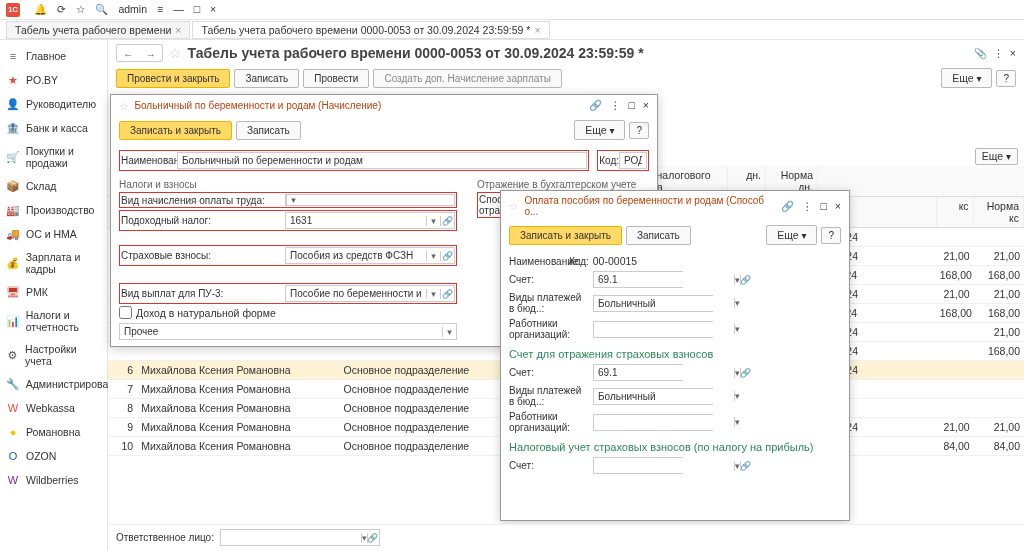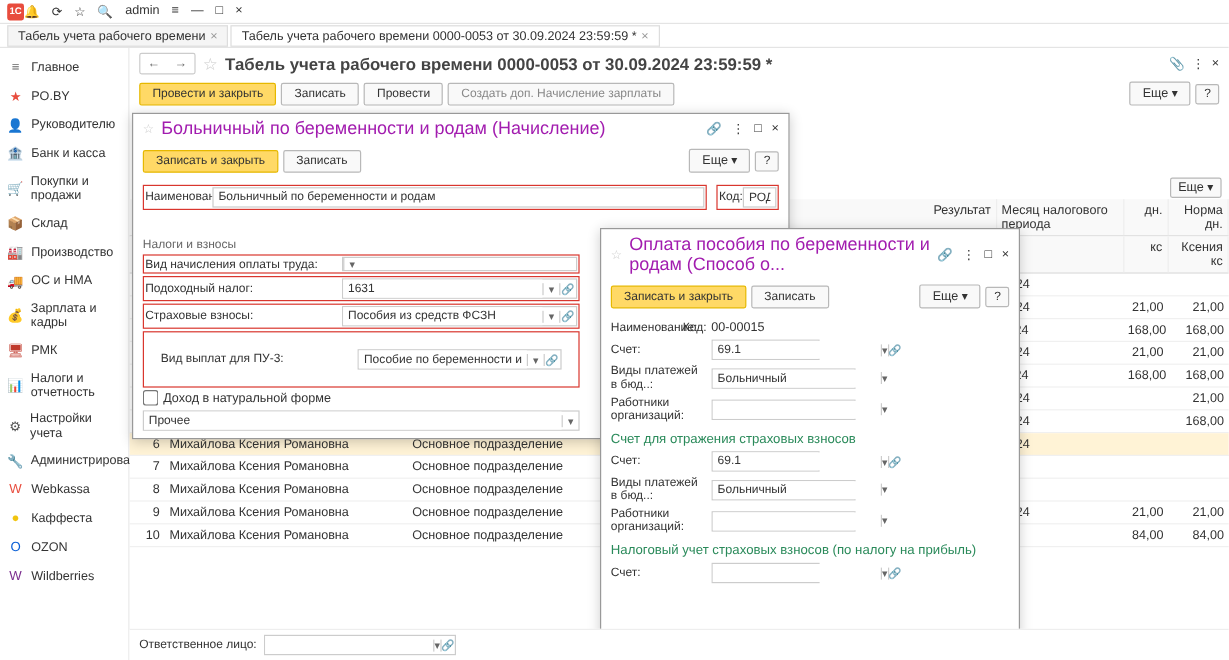--- a/index.html
+++ b/index.html
@@ -1,18 +1,18 @@
 <!DOCTYPE html>
 <html><head>
 <meta charset="utf-8">
 <style>
 *{box-sizing:border-box;margin:0;padding:0;font-family:Arial,sans-serif;font-size:10.5px;color:#333}
 body{background:#fff;width:1024px;height:550px;overflow:hidden;position:relative}
 .titlebar{height:20px;background:#fff;display:flex;align-items:center;padding:0 6px;border-bottom:1px solid #e4e4e4}
-.tb-logo{width:14px;height:14px;background:#e84c3d;border-radius:2px;margin-right:0;display:flex;align-items:center;justify-content:center;color:#fff;font-size:8px;font-weight:bold}
+.tb-logo{width:14px;height:14px;background:#e84c3d;border-radius:2px;margin-right:14px;display:flex;align-items:center;justify-content:center;color:#fff;font-size:8px;font-weight:bold}
 .tb-title{flex:1;color:#666;font-size:10px}
 .tb-icons{display:flex;gap:10px;color:#999}
 .tb-icons span{cursor:pointer}
 .tabs-row{height:20px;background:#fff;display:flex;align-items:center;padding:0 6px;gap:2px;border-bottom:1px solid #e4e4e4}
 .tab{padding:2px 8px;background:#f5f5f5;border:1px solid #ddd;font-size:10px;display:flex;align-items:center;gap:4px}
 .tab.active{background:#fff}
 .tab .x{color:#999;cursor:pointer}
 .main{display:flex;height:510px}
 .sidebar{width:108px;background:#fff;border-right:1px solid #e4e4e4;padding-top:4px}
 .sb-item{display:flex;align-items:center;gap:6px;padding:5px 6px;cursor:pointer;font-size:10px}
@@ -29,27 +29,27 @@
 .btn-yellow{background:#ffd966;border-color:#e6b800}
 .btn-small{padding:2px 6px}
 .more-btn{margin-left:auto}
 .red-box{border:1.5px solid #d9362e}
 .field-row{display:flex;align-items:center;gap:4px;padding:2px 0}
 .field-lbl{font-size:10px;color:#333}
 .field-input{border:1px solid #ccc;padding:2px 4px;font-size:10px;background:#fff}
 .dropdown{position:relative;border:1px solid #ccc;display:flex;align-items:center;background:#fff}
 .dropdown input{border:none;flex:1;padding:2px 4px;font-size:10px;outline:none}
 .dd-btn{width:14px;text-align:center;border-left:1px solid #ccc;cursor:pointer;color:#666;font-size:9px}
-.section-title{font-size:10px;color:#666;margin:20px 0 2px}
+.section-title{font-size:10px;color:#666;margin:4px 0 2px}
 .checkbox-row{display:flex;align-items:center;gap:4px;font-size:10px;padding:2px 0}
 
 .window{position:absolute;background:#fff;border:1px solid #999;box-shadow:0 2px 10px rgba(0,0,0,0.2)}
 .win-title{display:flex;align-items:center;padding:4px 8px;gap:6px}
 .win-star{color:#ccc}
-.win-name{font-size:15px;color:#a21caf}
+.win-name{font-size:10px;color:#c2410c}
 .win-ctrl{margin-left:auto;display:flex;gap:8px;color:#888}
 .win-ctrl span{cursor:pointer}
 .win-toolbar{display:flex;gap:4px;padding:4px 8px;align-items:center}
 .win-body{padding:4px 8px}
 
 .grid{width:100%;font-size:10px}
 .grid-header{display:flex;border-bottom:1px solid #ddd;background:#f9f9f9}
 .grid-header>div{padding:3px 4px;border-right:1px solid #eee}
 .grid-row{display:flex;border-bottom:1px solid #f0f0f0}
 .grid-row.hl{background:#fff3d6}
@@ -141,21 +141,21 @@
       <div class="sb-item">
         <span class="sb-ico" style="color:#555">🔧</span>
         <span>Администрирование</span>
       </div>
       <div class="sb-item">
         <span class="sb-ico" style="color:#e84c3d">W</span>
         <span>Webkassa</span>
       </div>
       <div class="sb-item">
         <span class="sb-ico" style="color:#f1c40f">●</span>
-        <span>Каффеста</span>
+        <span>Романовна</span>
       </div>
       <div class="sb-item">
         <span class="sb-ico" style="color:#0a5fd6">O</span>
         <span>OZON</span>
       </div>
       <div class="sb-item">
         <span class="sb-ico" style="color:#7b2d8e">W</span>
         <span>Wildberries</span>
       </div>
     </div>
@@ -184,30 +184,29 @@
     </div>
 
     <div style="position:absolute;top:110px;right:6px">
       <span class="btn btn-small"><span>Еще</span> ▾</span>
     </div>
     <div class="grid" style="position:absolute;top:126px;left:0;right:0">
       <div class="grid-header">
         <div style="width:140px"></div>
           <div style="width:210px"></div>
           <div style="width:160px"></div>
-        <div style="width:240px;text-align:right">Результат</div>
         <div style="width:110px">Месяц налогового периода</div>
         <div style="width:38px;text-align:right">дн.</div>
         <div style="width:52px;text-align:right">Норма дн.</div>
       </div>
       <div class="grid-header">
         <div style="width:750px"></div>
         <div style="width:110px"></div>
         <div style="width:38px;text-align:right">кс</div>
-        <div style="width:52px;text-align:right">Ксения кс</div>
+        <div style="width:52px;text-align:right">Норма кс</div>
       </div>
       <div id="grid-body">
           <div class="grid-row">
             <div style="width:30px;text-align:right"></div>
             <div style="width:210px"></div>
             <div style="width:160px"></div>
             <div style="width:350px"></div>
             <div style="width:110px">2024</div>
             <div style="width:38px;text-align:right"></div>
             <div style="width:52px;text-align:right"></div>
@@ -352,29 +351,29 @@
                 </div>
               </div>
             <div class="red-box field-row" style="padding:1px;margin-top:2px">
                 <span class="field-lbl" style="width:160px">Подоходный налог:</span>
                 <div class="dropdown" style="flex:1">
                   <input value="1631" style="">
                   <span class="dd-btn">▾</span>
                   <span class="dd-btn">🔗</span>
                 </div>
               </div>
-            <div class="red-box field-row" style="padding:1px;margin-top:2px">
+            <div class="red-box field-row" style="padding:1px;margin-top:14px">
                 <span class="field-lbl" style="width:160px">Страховые взносы:</span>
                 <div class="dropdown" style="flex:1">
                   <input value="Пособия из средств ФСЗН" style="">
                   <span class="dd-btn">▾</span>
                   <span class="dd-btn">🔗</span>
                 </div>
               </div>
-            <div class="red-box field-row" style="padding:14px;margin-top:2px">
+            <div class="red-box field-row" style="padding:1px;margin-top:17px">
                 <span class="field-lbl" style="width:160px">Вид выплат для ПУ-3:</span>
                 <div class="dropdown" style="flex:1">
                   <input value="Пособие по беременности и родам" style="">
                   <span class="dd-btn">▾</span>
                   <span class="dd-btn">🔗</span>
                 </div>
               </div>
             <div class="checkbox-row">
                 <input type="checkbox" style="">
                 <span>Доход в натуральной форме</span>

